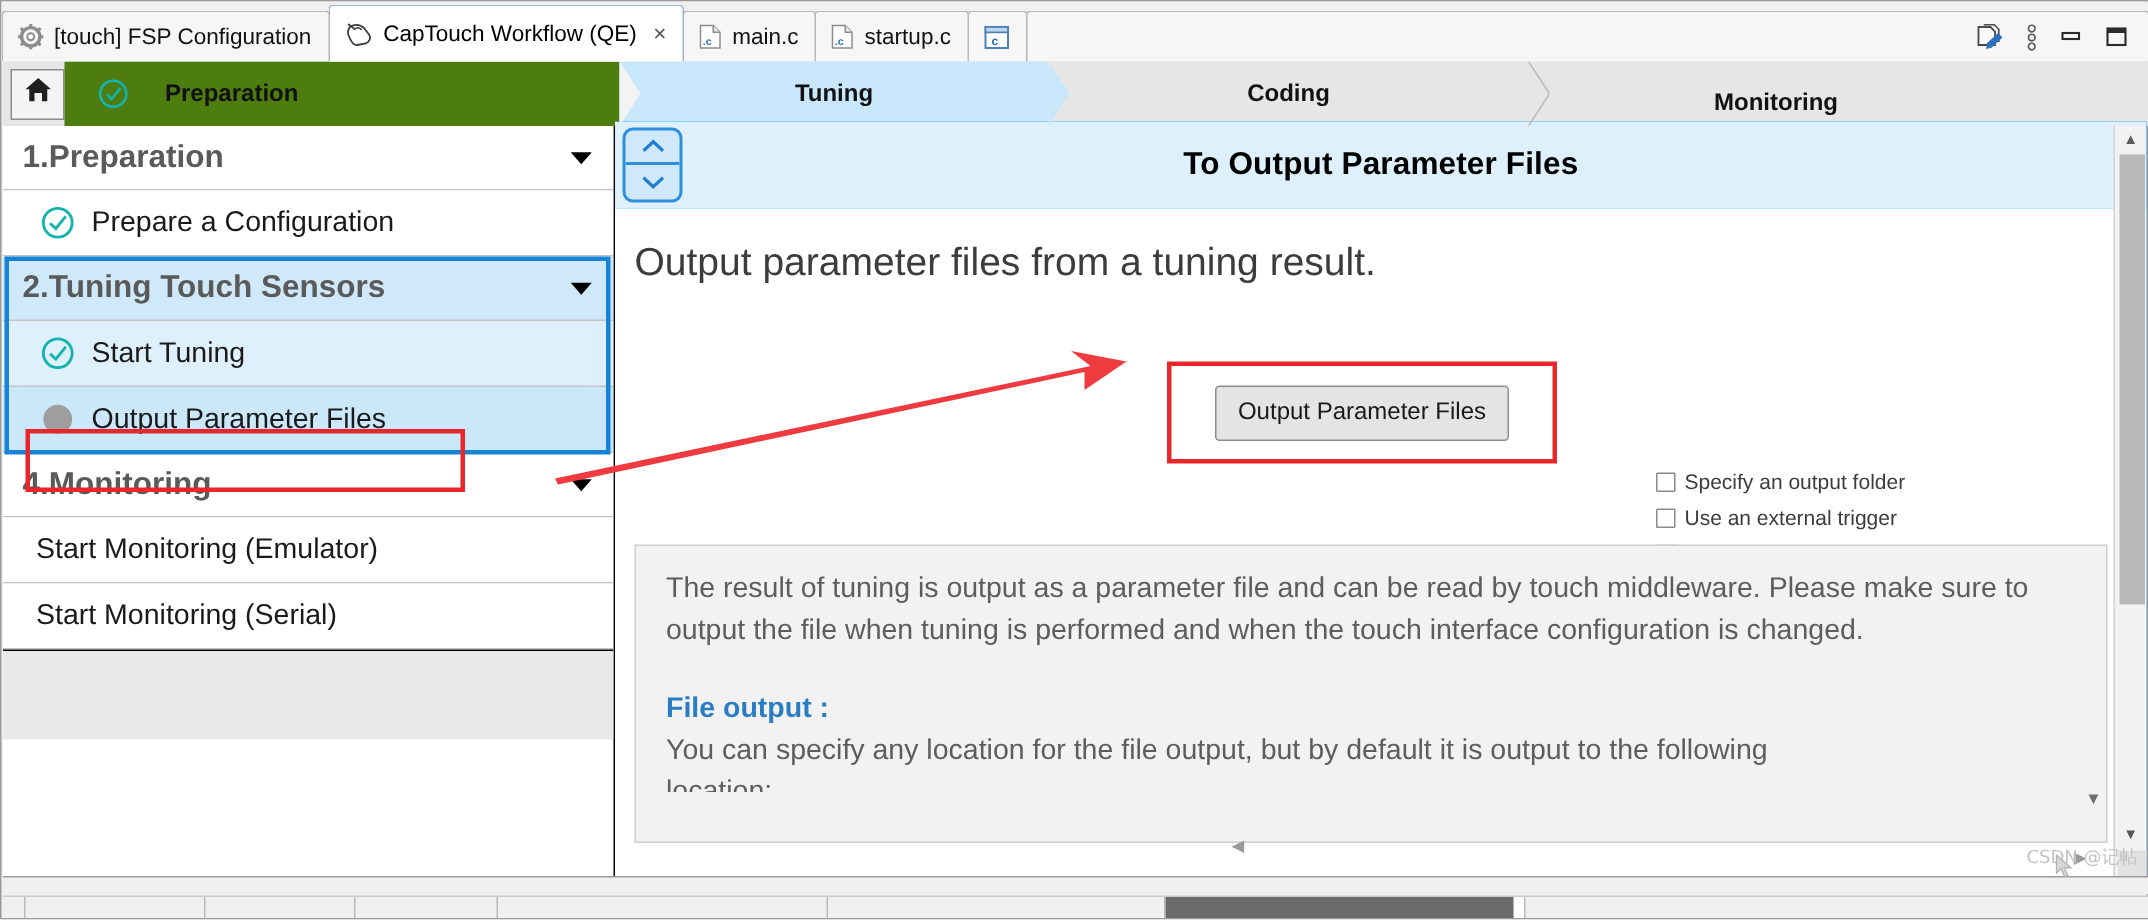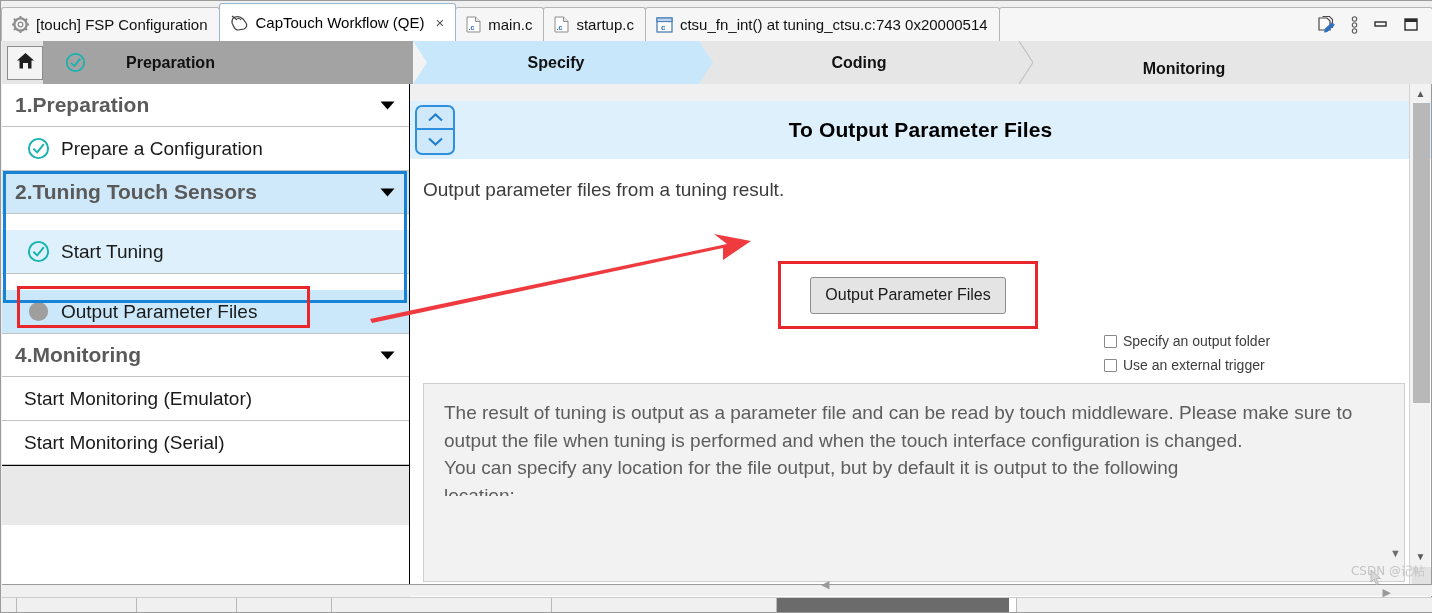--- a/index.html
+++ b/index.html
@@ -91,21 +91,21 @@
     display: flex; align-items: center;
     justify-content: center;
     font-size: 16px; font-weight: bold; color: #111;
     background: #e6e6e6;
   }
   .crumb .chev-r {
     position: absolute; right: -14px; top: 0;
     width: 14px; height: 43px;
     z-index: 3;
   }
-  .crumb.preparation { width: 370px; background: #a3a3a3; padding-left: 22px; gap: 40px; justify-content: flex-start; text-align: right; }
+  .crumb.preparation { width: 370px; background: #4d7c0f; padding-left: 22px; gap: 24px; justify-content: flex-start; text-align: right; }
   .crumb.tuning { width: 286px; background: #c9e7fb; }
   .crumb.coding { width: 320px; }
   .crumb.monitoring { width: 330px; margin-top: 13px; }
   .crumb-check { flex: 0 0 auto; line-height: 0; }
 
   
   #sidebar {
     position: absolute; left: 1px; top: 83px;
     width: 408px; height: 503px;
     background: #ffffff;
@@ -131,41 +131,41 @@
     border-bottom: 1px solid #c3c3c3;
     font-size: 19px; color: #1a1a1a;
     background: #ffffff;
   }
   .side-item.noicon { padding-left: 22px; }
   .side-item .dot { flex: 0 0 auto; line-height: 0; }
 
   
   #side-sec2 { position: relative; }
   #side-sec2 .side-group { background: #cfe9fb; }
-  #side-sec2 .side-item { background: #ddf0fc; margin-top: 16px; }
+  #side-sec2 .side-item { background: #ddf0fc; }
   #side-sec2 .side-item.current { background: #cbe8fb; }
   #side-sec2-frame {
     position: absolute; left: 1px; top: 0;
     width: 404px; height: 132px;
     border: 3px solid #1783d6;
     pointer-events: none; z-index: 8;
   }
   #side-filler { background: #e9e9e9; height: 60px; border-top: 1px solid #000; }
 
   
   #side-redbox {
     position: absolute; left: 15px; top: 202px;
     width: 293px; height: 42px;
     border: 3px solid #e8262b;
     z-index: 9; pointer-events: none;
   }
 
   
   #main {
-    position: absolute; left: 409px; top: 100px;
+    position: absolute; left: 409px; top: 80px;
     width: 1021px; height: 503px;
     background: #0ea5e9;
     overflow: hidden;
   }
   #main-header {
     position: relative;
     height: 58px;
     background: #ddf0fc;
     display: flex; align-items: center; justify-content: center;
   }
@@ -186,21 +186,21 @@
     flex: 1 1 50%;
     display: flex; align-items: center; justify-content: center;
     color: #1f7fd0; font-size: 15px; font-weight: bold;
     line-height: 0;
   }
   #navpager > div:first-child { border-bottom: 2px solid #2d8fdd; }
 
   #main-body { position: relative; height: 445px; background: #ffffff; }
   #intro-line {
     position: absolute; left: 13px; top: 20px;
-    font-size: 19px; color: #3c3c3c;
+    font-size: 26px; color: #3c3c3c;
   }
   #btn-wrap {
     position: absolute; left: 368px; top: 102px;
     width: 260px; height: 68px;
     border: 3px solid #e8262b;
     display: flex; align-items: center; justify-content: center;
   }
   #out-btn {
     width: 196px; height: 37px;
     background: #e4e4e4;
@@ -389,21 +389,20 @@
     </div>
 
     <div class="tab">
       <span class="ico win-ico">
         <svg width="17" height="16" viewBox="0 0 17 16">
           <rect x="1" y="1" width="15" height="14" fill="#fefefe" stroke="#4c7fb5" stroke-width="1.3"></rect>
           <rect x="1" y="1" width="15" height="3.6" fill="#bcd6ef" stroke="#4c7fb5" stroke-width="1.1"></rect>
           <text x="5" y="13" font-family="Liberation Sans, sans-serif" font-size="8" font-weight="bold" fill="#2a6fb5">c</text>
         </svg>
       </span>
-      <span class="tab-label">ctsu_fn_int() at tuning_ctsu.c:743 0x20000514</span>
     </div>
 
     <div class="tab-spacer-box">
       <div class="winctl">
         <span>
           <svg width="19" height="18" viewBox="0 0 19 18">
             <path d="M2 2 H10 L13 5 V14 H2 Z" fill="#fbfbfb" stroke="#4a4a4a" stroke-width="1.2"></path>
             <path d="M5.5 0.5 H12.5 L15.5 3.5 V12" fill="none" stroke="#4a4a4a" stroke-width="1.1"></path>
             <path d="M8 13 L15 6.5 L17.5 9 L10.5 15.5 L7.6 16.2 Z" fill="#2f6fc0" stroke="#2f6fc0" stroke-width="0.7"></path>
           </svg>
@@ -449,21 +448,21 @@
       </span>
       <span>Preparation</span>
       <span class="chev-r">
         <svg width="14" height="43" viewBox="0 0 14 43" preserveAspectRatio="none">
           <path d="M0 0 L14 21.5 L0 43 Z" fill="#f3f3f3"></path>
         </svg>
       </span>
     </div>
 
     <div class="crumb tuning">
-      <span>Specify</span>
+      <span>Tuning</span>
       <span class="chev-r">
         <svg width="14" height="43" viewBox="0 0 14 43" preserveAspectRatio="none">
           <path d="M0 0 L14 21.5 L0 43 Z" fill="#c9e7fb"></path>
         </svg>
       </span>
     </div>
 
     <div class="crumb coding">
       <span>Coding</span>
       <span class="chev-r">
@@ -591,20 +590,21 @@
           <span>Use diagnostic code</span>
         </div>
         <div class="chk-row disabled">
           <span class="chk-box"></span>
           <span>Use API compatilibity mode</span>
         </div>
       </div>
 
       <div id="desc">
         <p>The result of tuning is output as a parameter file and can be read by touch middleware. Please make sure to output the file when tuning is performed and when the touch interface configuration is changed.</p>
+        <p class="blue">File output :</p>
         <p>You can specify any location for the file output, but by default it is output to the following</p>
         <div class="clip">location:</div>
         <span id="desc-down">▼</span>
       </div>
 
       <span id="hscroll-left">◀</span>
       <span id="hscroll-right">▶</span>
     </div>
   </div>
 

